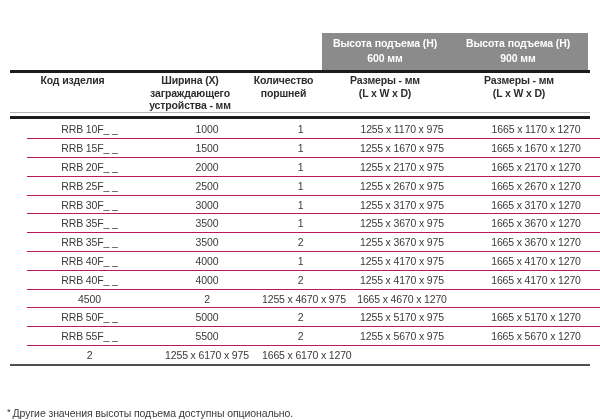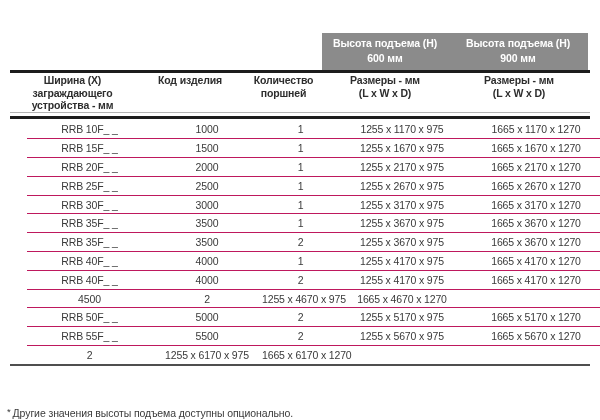--- a/index.html
+++ b/index.html
@@ -108,28 +108,28 @@
     <div class="band-cell c900">
       <div>Высота подъема (H)</div>
       <div>900 мм</div>
     </div>
   </div>
 
   <div class="rule rule-top"></div>
 
   <div class="thead">
     <div class="th">
+      <span>Код изделия</span>
+    </div>
+    <div class="th">
       <span>Ширина (X)</span>
       <span>заграждающего</span>
       <span>устройства - мм</span>
     </div>
     <div class="th">
-      <span>Код изделия</span>
-    </div>
-    <div class="th">
       <span>Количество</span>
       <span>поршней</span>
     </div>
     <div class="th">
       <span>Размеры - мм</span>
       <span>(L x W x D)</span>
     </div>
     <div class="th">
       <span>Размеры - мм</span>
       <span>(L x W x D)</span>

